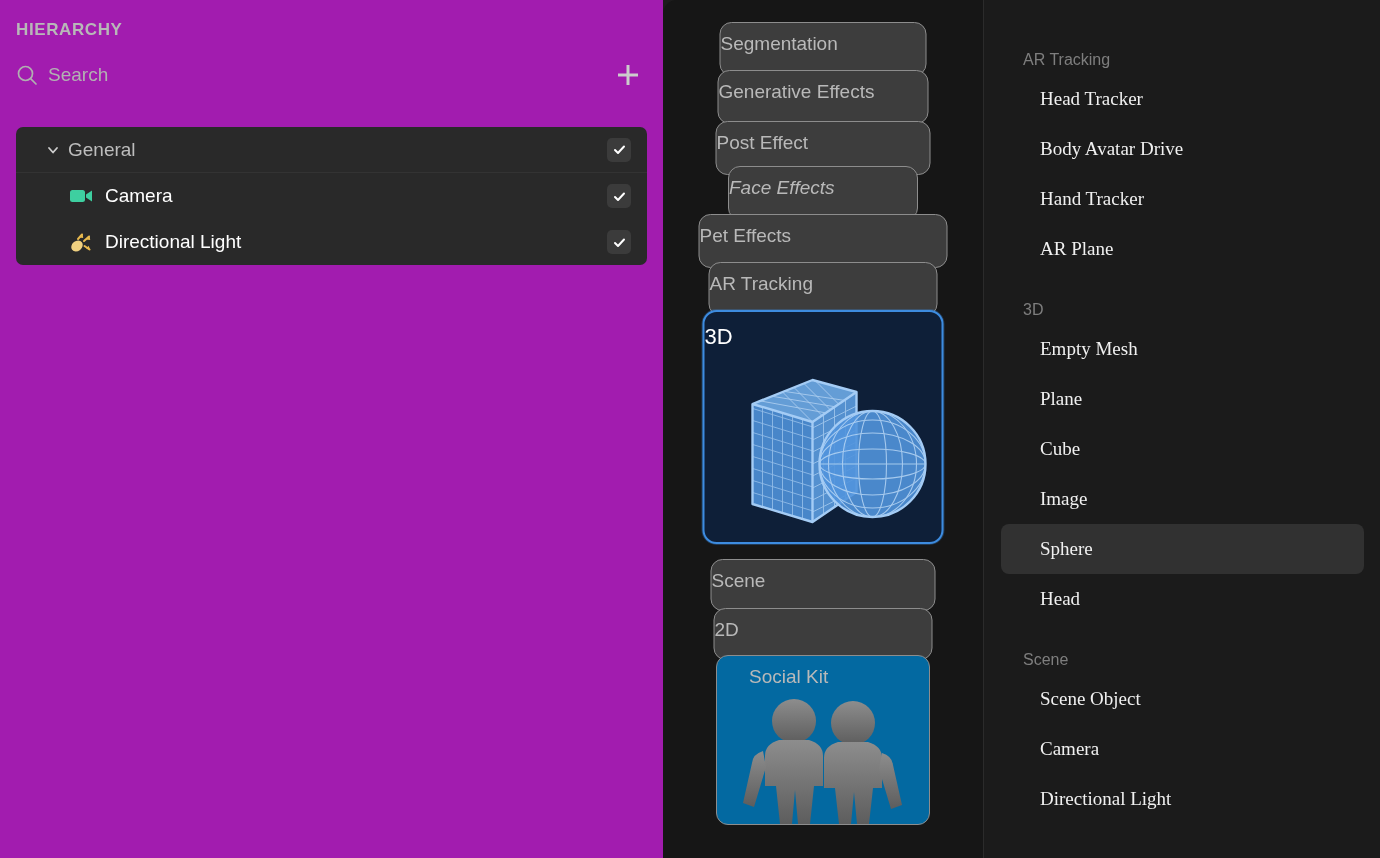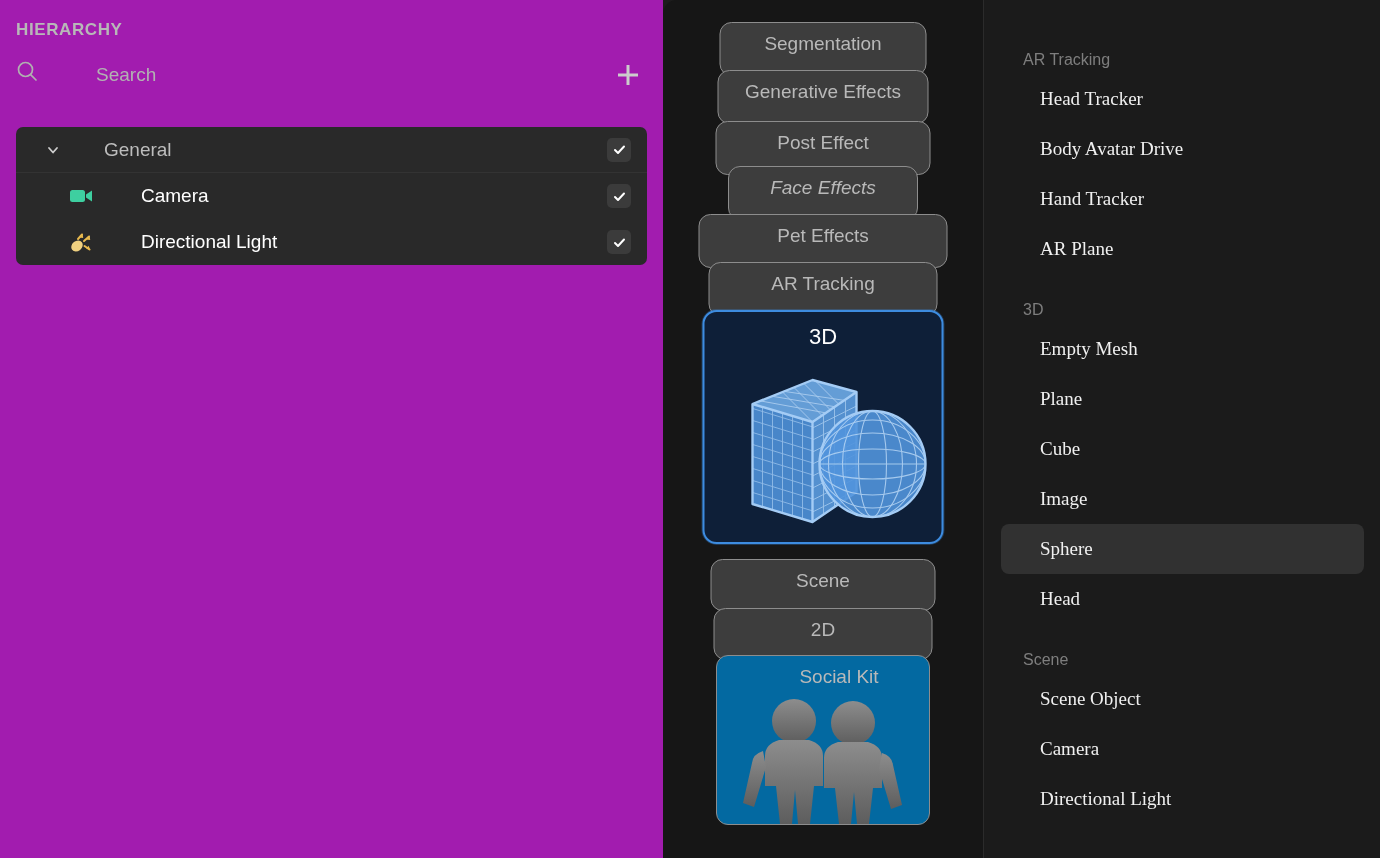--- a/index.html
+++ b/index.html
@@ -16,21 +16,21 @@
     position: absolute; left: 0; top: 0; width: 663px; height: 858px;
     background: #a21caf;
   }
   .hier-title {
     position: absolute; left: 16px; top: 20px;
     font-size: 17px; font-weight: bold; letter-spacing: 0.6px;
     color: #b8b8b8;
   }
   .search-row {
     position: absolute; left: 16px; top: 60px; width: 631px; height: 30px;
-    display: flex;  gap: 48px;
+    display: flex; align-items: center;
   }
   .search-icon { width: 22px; height: 22px; flex: 0 0 22px; margin-right: 10px; }
   .search-icon svg { display: block; }
   .search-input {
     background: transparent; border: none; outline: none;
     font-family: "Liberation Sans", sans-serif;
     font-size: 19px; color: #cfcfcf; width: 400px; padding: 0;
   }
   .search-input::placeholder { color: #b2b2b2; }
   .add-btn {
@@ -38,21 +38,21 @@
     width: 34px; height: 34px; cursor: pointer;
     display: flex; align-items: center; justify-content: center;
   }
 
   .tree {
     position: absolute; left: 16px; top: 127px; width: 631px;
     background: #292929; border-radius: 7px; overflow: hidden;
   }
   .tree-row {
     position: relative; height: 46px; display: flex; align-items: center;
-    padding-left: 30px; cursor: pointer; gap: 36px;
+    padding-left: 30px; cursor: pointer;
   }
   .tree-row.group { border-bottom: 1px solid #333333; }
   .chevron { width: 14px; height: 14px; margin-right: 8px; flex: 0 0 14px; }
   .row-label { font-size: 19px; color: #ffffff; white-space: nowrap; }
   .tree-row.group .row-label { color: #bdbdbd; }
   .tree-row.child { padding-left: 52px; }
   .node-icon { width: 26px; height: 26px; margin-right: 11px; flex: 0 0 26px; display:block; }
   .checkbox {
     position: absolute; right: 16px; top: 50%; transform: translateY(-50%);
     width: 24px; height: 24px; border-radius: 5px; background: #3b3b3b;
@@ -61,21 +61,21 @@
 
   
   .stack-panel {
     position: absolute; left: 663px; top: 0; width: 320px; height: 858px;
     background: #161616; border-top-left-radius: 14px; overflow: hidden;
   }
   .card {
     position: absolute; left: 50%; transform: translateX(-50%);
     border: 1px solid #8d8d8d; border-radius: 12px;
     background: #3d3d3d;
-    display: flex; justify-content: center;
+    display: flex; justify-content: flex-start;
     cursor: pointer;
   }
   .card-label {
     font-size: 19px; color: #b9b9b9; margin-top: 10px; white-space: nowrap;
   }
   .card.selected {
     background: #0e1f38; border: 2px solid #3d8ce0;
     box-shadow: 0 0 0 1px rgba(61,140,224,0.3);
   }
   .card.selected .card-label { color: #ffffff; font-size: 22px; margin-top: 12px; }

